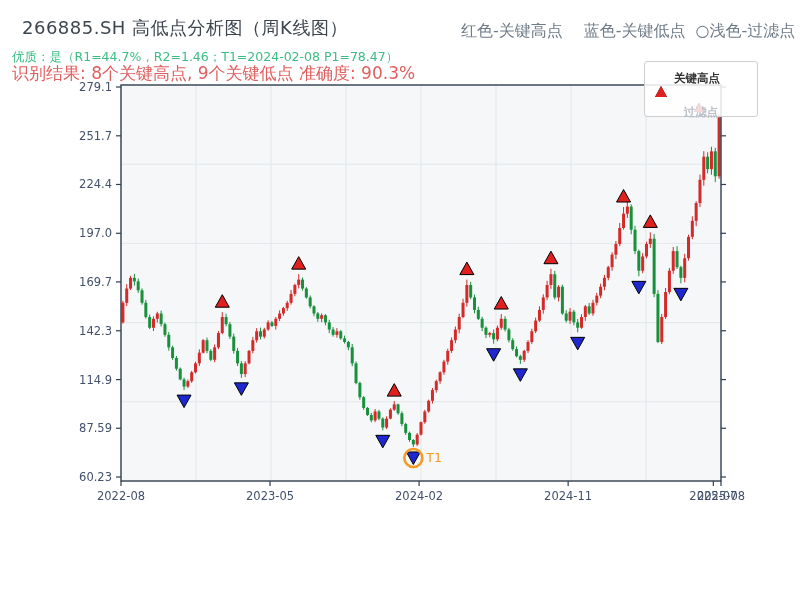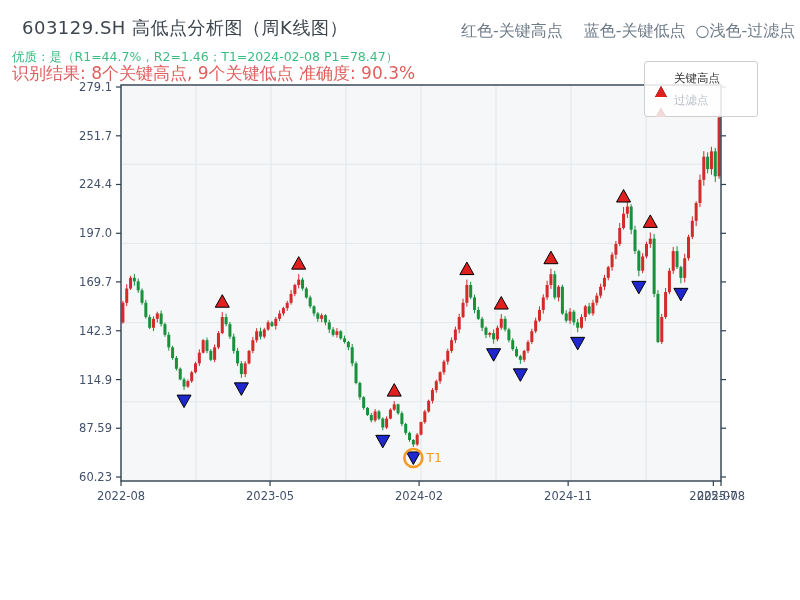--- a/index.html
+++ b/index.html
@@ -8,23 +8,23 @@
   #chart-svg{position:absolute;left:0;top:0;}
   .title{position:absolute;left:22px;top:16px;font-size:18px;color:#3d454e;letter-spacing:.5px;}
   .line-result{position:absolute;left:12px;top:62px;font-size:17px;color:#e05e5e;}
   .line-quality{position:absolute;left:12px;top:49px;font-size:12.5px;color:#3bbd84;}
   .color-key{position:absolute;left:461px;top:21px;font-size:16px;color:#6e7b88;white-space:nowrap;}
   .color-key span{margin-right:0;}
   .ck-gap-lg{display:inline-block;width:21px;}
   .ck-gap-sm{display:inline-block;width:10px;}
   .legend-box{position:absolute;left:644px;top:61px;width:96px;
       background:rgba(255,255,255,0.85);border:1px solid #cfcfcf;border-radius:3px;
-      padding:5px 8px 5px 8px;z-index:5;}
+      padding:5px 8px 5px 8px;z-index:5;font-weight:bold;}
   .legend-row{display:flex;align-items:center;height:22px;font-size:11.5px;color:#333;}
-  .legend-row.muted{color:#b9bfc7;}
+  .legend-row.muted{color:#b9bfc7;flex-direction:column;}
   .lg-glyph{width:16px;height:12px;margin-right:5px;flex:0 0 16px;}
   .tri-up-red{width:0;height:0;border-left:6px solid transparent;border-right:6px solid transparent;
       border-bottom:11px solid #e01f1f;filter:drop-shadow(0 0 0.5px #000);}
   .tri-down-blue{width:0;height:0;border-left:6px solid transparent;border-right:6px solid transparent;
       border-top:11px solid #1f28cf;filter:drop-shadow(0 0 0.5px #000);}
   .tri-up-pale{width:0;height:0;border-left:5px solid transparent;border-right:5px solid transparent;
       border-bottom:9px solid #f3d9d9;filter:drop-shadow(0 0 0.6px #9aa0a8);}
 </style>
 </head>
 <body>
@@ -412,21 +412,21 @@
       <line x1="419.0891719745223" y1="481" x2="419.0891719745223" y2="486" stroke="#2e3e4e" stroke-width="1.2"></line>
       <text x="419.0891719745223" y="500" text-anchor="middle" font-size="11.5" font-family="DejaVu Sans, Liberation Sans, sans-serif" fill="#42506b">2024-02</text>
       <line x1="568.1337579617834" y1="481" x2="568.1337579617834" y2="486" stroke="#2e3e4e" stroke-width="1.2"></line>
       <text x="568.1337579617834" y="500" text-anchor="middle" font-size="11.5" font-family="DejaVu Sans, Liberation Sans, sans-serif" fill="#42506b">2024-11</text>
       <line x1="713.3566878980891" y1="481" x2="713.3566878980891" y2="486" stroke="#2e3e4e" stroke-width="1.2"></line>
       <text x="713.3566878980891" y="500" text-anchor="middle" font-size="11.5" font-family="DejaVu Sans, Liberation Sans, sans-serif" fill="#42506b">2025-07</text>
       <line x1="721" y1="481" x2="721" y2="486" stroke="#2e3e4e" stroke-width="1.2"></line>
       <text x="721" y="500" text-anchor="middle" font-size="11.5" font-family="DejaVu Sans, Liberation Sans, sans-serif" fill="#42506b">2025-08</text>
     </svg>
 
-  <div class="title">603129.SH 高低点分析图（周K线图）</div>
+  <div class="title">266885.SH 高低点分析图（周K线图）</div>
   <div class="line-result">识别结果: 8个关键高点, 9个关键低点  准确度: 90.3%</div>
   <div class="line-quality">优质：是（R1=44.7%，R2=1.46；T1=2024-02-08 P1=78.47）</div>
 
   <div class="color-key"><span>红色-关键高点</span><span class="ck-gap-lg"></span><span>蓝色-关键低点</span><span class="ck-gap-sm"></span><span>○浅色-过滤点</span></div>
 
   <div class="legend-box">
     <div class="legend-row">
       <span class="lg-glyph"><span class="tri-up-red" style="margin-left:2px;"></span></span>
       <span>关键高点</span>
     </div>

